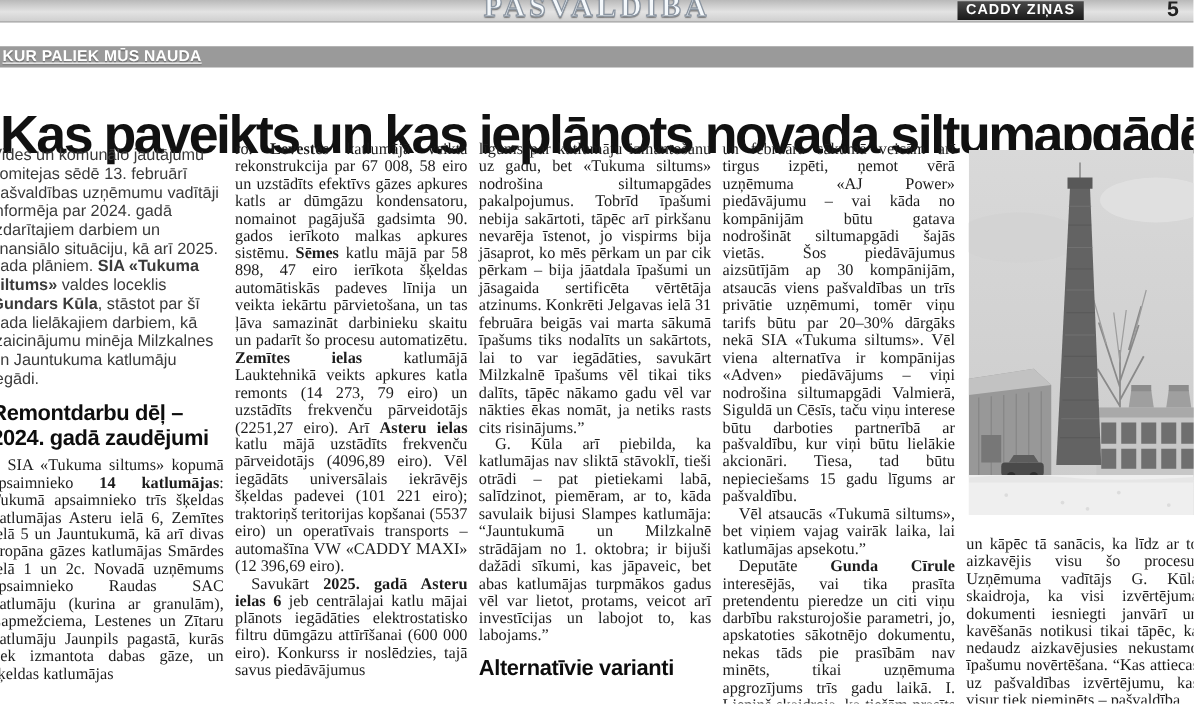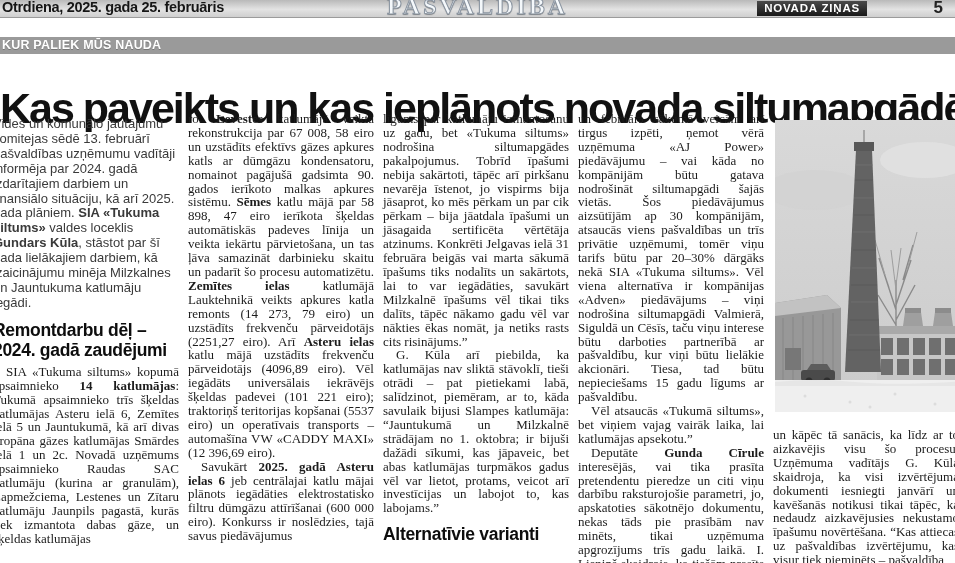--- a/index.html
+++ b/index.html
@@ -19,21 +19,21 @@
   .m-edition{position:absolute;right:88px;top:1px;background:linear-gradient(#4a4a4a,#191919);
              color:#fff;font-family:"Liberation Sans",sans-serif;font-weight:bold;
              font-size:11.5px;letter-spacing:.8px;padding:1px 7px 2px;}
   .m-page{position:absolute;right:12px;top:-2px;font-family:"Liberation Sans",sans-serif;
           font-size:17px;font-weight:bold;color:#222;}
 
   
   .kickerbar{position:absolute;left:0;top:37px;width:955px;height:17px;background:#9a9a9a;}
   .kicker{position:absolute;top:0;font-family:"Liberation Sans",sans-serif;font-weight:bold;
           font-size:12.5px;letter-spacing:.2px;color:#fff;line-height:17px;
-          text-shadow:0 1px 0 #777;white-space:nowrap;}
+          text-shadow:0 1px 0 #777;white-space:nowrap;text-decoration:underline;}
   .kicker.left{left:2px;}
   .kicker.right{right:8px;}
 
   
   .headline{position:absolute;left:0;top:54px;width:940px;
             font-family:"Liberation Sans",sans-serif;font-weight:bold;
             font-size:43px;line-height:50px;letter-spacing:-2px;color:#111;white-space:nowrap;}
 
   
   .cols{position:absolute;left:-7px;top:112px;width:969px;display:flex;gap:9px;}
@@ -48,23 +48,22 @@
 
   
   .photo{width:190px;height:292px;margin:8px 0 16px 2px;display:block;}
 </style>
 </head>
 <body>
 
 <div id="page">
 
   <div class="masthead">
-    <span class="m-date">Otrdiena, 2025. gada 25. februāris</span>
     <span class="m-logo">PAŠVALDĪBA</span>
-    <span class="m-edition">NOVADA ZIŅAS</span>
+    <span class="m-edition">CADDY ZIŅAS</span>
     <span class="m-page">5</span>
   </div>
 
   <div class="kickerbar">
     <span class="kicker left">KUR PALIEK MŪS NAUDA</span>
   </div>
 
   <h1 class="headline">Kas paveikts un kas ieplānots novada siltumapgādē</h1>
 
   <div class="cols">

